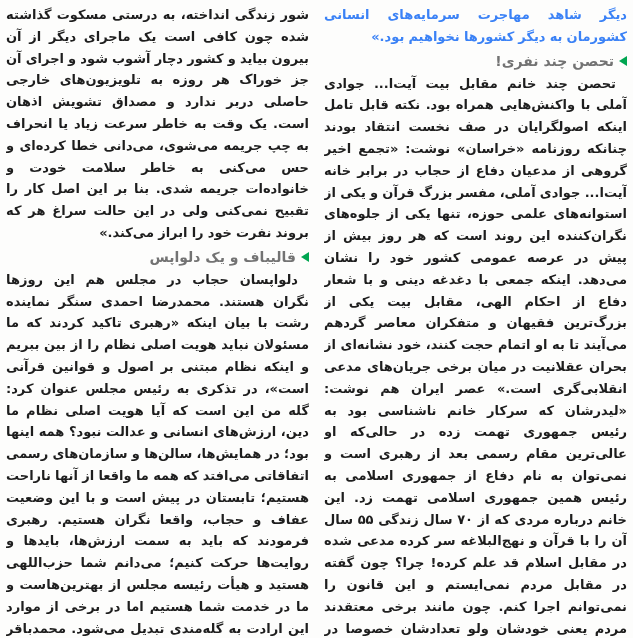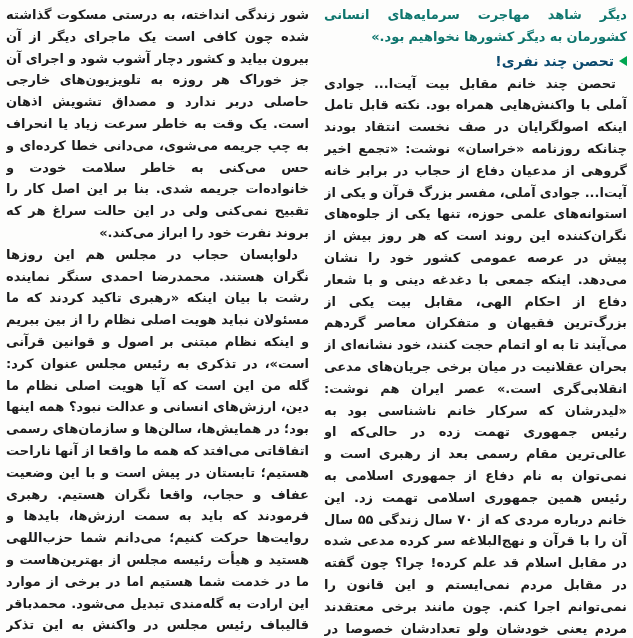--- a/index.html
+++ b/index.html
@@ -40,48 +40,52 @@
   .para.body-start {
     text-indent: 11px;
   }
   .section-heading {
     margin: 2px 0 1px 0;
     display: flex;
     align-items: center;
     gap: 5px;
     font-size: 14px;
     font-weight: bold;
-    color: #0c4a6e;
+    color: #737373;
     line-height: 22px;
   }
   .tri {
     flex: 0 0 auto;
     width: 0;
     height: 0;
     border-top: 5.5px solid transparent;
     border-bottom: 5.5px solid transparent;
     border-right: 8.5px solid #00a651; 
   }
 </style>
 </head>
 <body style="background: rgb(253, 253, 252);">
 
 <div class="page">
 
   <div class="column">
-    <p class="para" style="color: #0f766e;">دیگر شاهد مهاجرت سرمایه‌های انسانی کشورمان به دیگر کشورها نخواهیم بود.»</p>
+    <p class="para" style="color: #3b82f6;">دیگر شاهد مهاجرت سرمایه‌های انسانی کشورمان به دیگر کشورها نخواهیم بود.»</p>
 
     <h3 class="section-heading">
       <span class="tri" style="border-right-color: rgb(0, 166, 81);"></span>
       <span>تحصن چند نفری!</span>
     </h3>
 
     <p class="para body-start" style="color: rgb(30, 30, 30);">تحصن چند خانم مقابل بیت آیت‌ا... جوادی آملی با واکنش‌هایی همراه بود. نکته قابل تامل اینکه اصولگرایان در صف نخست انتقاد بودند چنانکه روزنامه «خراسان» نوشت: «تجمع اخیر گروهی از مدعیان دفاع از حجاب در برابر خانه آیت‌ا... جوادی آملی، مفسر بزرگ قرآن و یکی از استوانه‌های علمی حوزه، تنها یکی از جلوه‌های نگران‌کننده این روند است که هر روز بیش از پیش در عرصه عمومی کشور خود را نشان می‌دهد. اینکه جمعی با دغدغه دینی و با شعار دفاع از احکام الهی، مقابل بیت یکی از بزرگ‌ترین فقیهان و متفکران معاصر گردهم می‌آیند تا به او اتمام حجت کنند، خود نشانه‌ای از بحران عقلانیت در میان برخی جریان‌های مدعی انقلابی‌گری است.» عصر ایران هم نوشت: «لیدرشان که سرکار خانم ناشناسی بود به رئیس جمهوری تهمت زده در حالی‌که او عالی‌ترین مقام رسمی بعد از رهبری است و نمی‌توان به نام دفاع از جمهوری اسلامی به رئیس همین جمهوری اسلامی تهمت زد. این خانم درباره مردی که از ۷۰ سال زندگی ۵۵ سال آن را با قرآن و نهج‌البلاغه سر کرده مدعی شده در مقابل اسلام قد علم کرده! چرا؟ چون گفته در مقابل مردم نمی‌ایستم و این قانون را نمی‌توانم اجرا کنم. چون مانند برخی معتقدند مردم یعنی خودشان ولو تعدادشان خصوصا در این تجمع‌ها به زیر ۱۰۰ نفر کاهش یافته باشد و تعداد کم‌شان توی ذوق بزند. تازه دکتر پزشکیان نگفته اجرا نمی‌کنم گفته نمی‌توانم و پیداست که از نگاه او هم قانون حجاب در واقع بگیر و ببند و باطوم و جریمه است و نه باور به آنکه ربطی به پاسبان‌های شهر ندارد. بنا به مصالح امنیتی و از بیم تنش‌های اجتماعی در وانفسای تحریم و گرانی و کرایه خانه و قیمت گوشت و هزار مشکل دیگر که خیلی‌ها را از</p>
   </div>
 
   <div class="column">
     <p class="para" style="color: rgb(30, 30, 30);">شور زندگی انداخته، به درستی مسکوت گذاشته شده چون کافی است یک ماجرای دیگر از آن بیرون بیاید و کشور دچار آشوب شود و اجرای آن جز خوراک هر روزه به تلویزیون‌های خارجی حاصلی دربر ندارد و مصداق تشویش اذهان است. یک وقت به خاطر سرعت زیاد یا انحراف به چپ جریمه می‌شوی، می‌دانی خطا کرده‌ای و حس می‌کنی به خاطر سلامت خودت و خانواده‌ات جریمه شدی. بنا بر این اصل کار را تقبیح نمی‌کنی ولی در این حالت سراغ هر که بروند نفرت خود را ابراز می‌کند.»</p>
 
+    <h3 class="section-heading">
+      <span class="tri" style="border-right-color: rgb(0, 166, 81);"></span>
+      <span>قالیباف و یک دلواپس</span>
+    </h3>
 
     <p class="para body-start" style="color: rgb(30, 30, 30);">دلواپسان حجاب در مجلس هم این روزها نگران هستند. محمدرضا احمدی سنگر نماینده رشت با بیان اینکه «رهبری تاکید کردند که ما مسئولان نباید هویت اصلی نظام را از بین ببریم و اینکه نظام مبتنی بر اصول و قوانین قرآنی است»، در تذکری به رئیس مجلس عنوان کرد: گله من این است که آیا هویت اصلی نظام ما دین، ارزش‌های انسانی و عدالت نبود؟ همه اینها بود؛ در همایش‌ها، سالن‌ها و سازمان‌های رسمی اتفاقاتی می‌افتد که همه ما واقعا از آنها ناراحت هستیم؛ تابستان در پیش است و با این وضعیت عفاف و حجاب، واقعا نگران هستیم. رهبری فرمودند که باید به سمت ارزش‌ها، بایدها و روایت‌ها حرکت کنیم؛ می‌دانم شما حزب‌اللهی هستید و هیأت رئیسه مجلس از بهترین‌هاست و ما در خدمت شما هستیم اما در برخی از موارد این ارادت به گله‌مندی تبدیل می‌شود. محمدباقر قالیباف رئیس مجلس در واکنش به این تذکر خارج از دستور، خطاب به این نماینده بیان داشت: «از اینکه اینجا نطقی انجام دادید خیلی ممنون! خیلی ممنون! شما به من تذکر می‌دهید رعایت کنید، خودتان هم خیلی رعایت می‌کنید! خیلی ممنون! اینکه خوب نیست؛ خوب نیست اینطوری؛ خیلی ممنون! ان‌شاءا...که رعایت کنید!»</p>
   </div>
 
 </div>
 
 </body></html>

